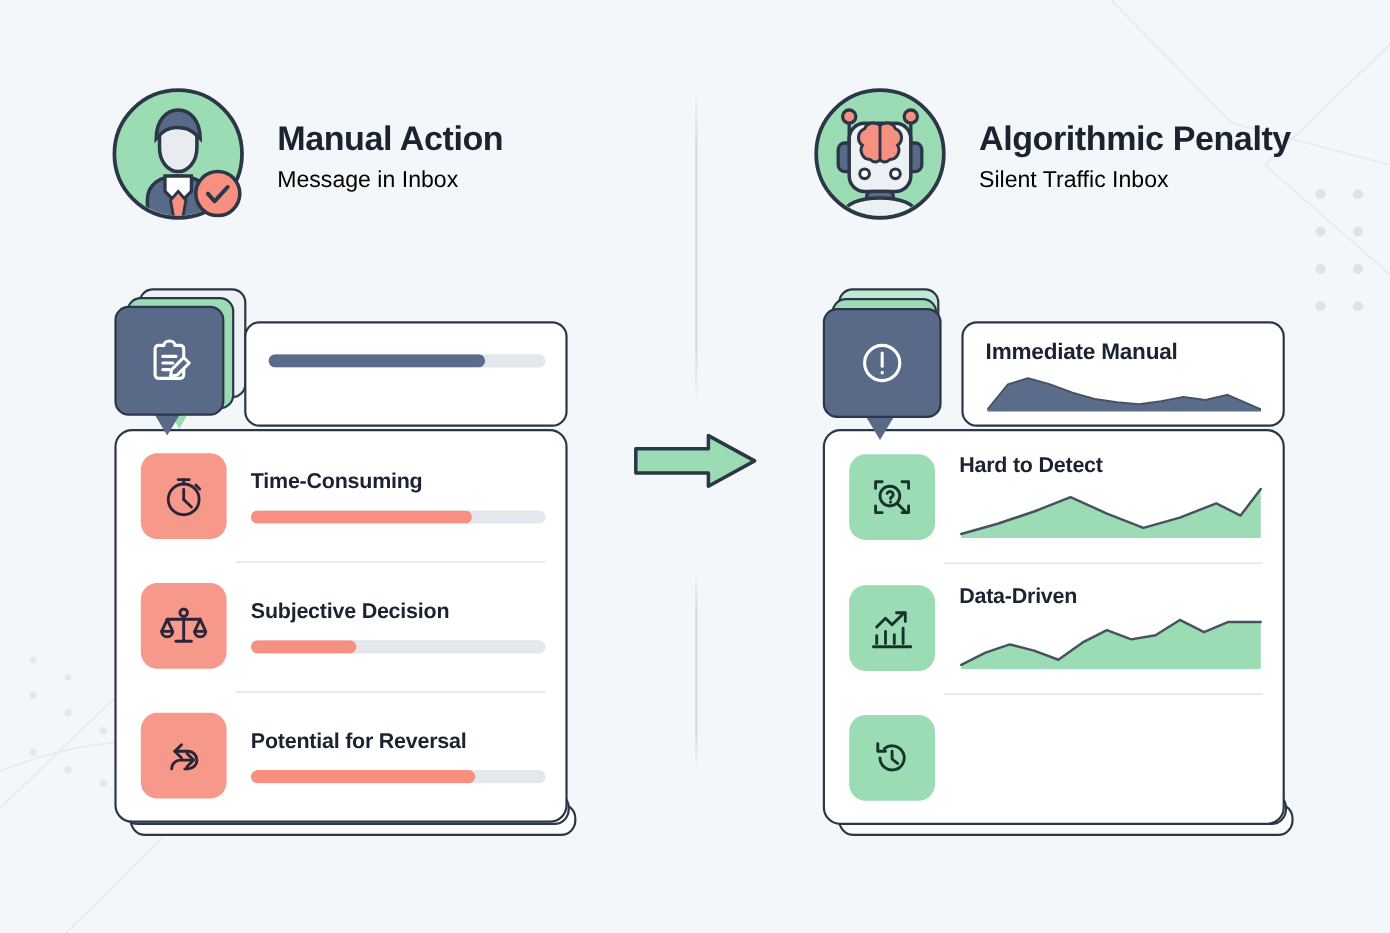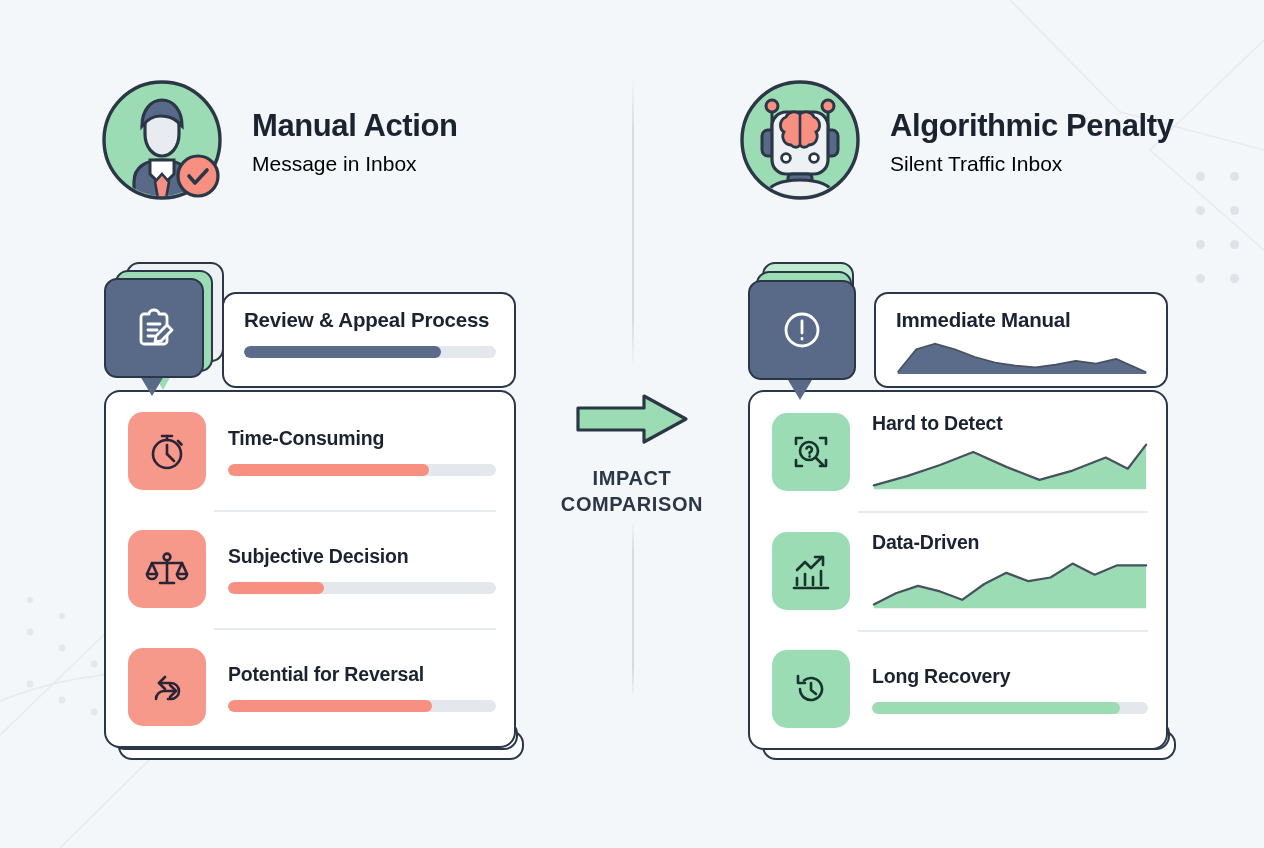--- a/index.html
+++ b/index.html
@@ -277,36 +277,31 @@
           <path d="M15 11 h5 a5 4 0 0 1 10 0 h5 a3 3 0 0 1 3 3 v24 a3 3 0 0 1 -3 3 H15 a3 3 0 0 1 -3-3 V14 a3 3 0 0 1 3-3 z"></path>
           <path d="M19 21 h12"></path>
             <path d="M19 27 h9"></path>
             <path d="M19 33 h6"></path>
           <path d="M38 22 l5 5 -11 11 -6 1 1-6 z" fill="#596A88"></path>
         </svg>
       </div>
     </div>
 
     <div class="head-card">
-      <div class="head-card-title">Review &amp; Appeal Process</div>
       <div class="track">
         <div class="fill" style="width:78%;background:#5B6B8A;"></div>
       </div>
     </div>
   </div>
 
   <div class="center">
     <div class="arrow-wrap">
       <svg width="116" height="56" viewBox="0 0 116 56">
         <path d="M4 16 H70 V4 L112 27 L70 50 V38 H4 Z" fill="#9BDCB4" stroke="#2B3647" stroke-width="3.2" stroke-linejoin="round"></path>
       </svg>
-    </div>
-    <div class="center-label">
-      <div>IMPACT</div>
-      <div>COMPARISON</div>
     </div>
   </div>
 
   <div class="panel right" style="height:510px;">
 
     <div class="stack-sheet" style="left:14px;right:-8px;top:468px;"></div>
     <div class="stack-sheet" style="left:7px;right:-2px;top:458px;"></div>
 
     <div class="body-card">
       <div class="row">
@@ -353,28 +348,20 @@
       </div>
 
       <div class="row">
         <div class="tile" style="background:#9BDCB4;">
           <svg width="46" height="46" viewBox="0 0 46 46" fill="none" stroke="#16332D" stroke-width="2.6" stroke-linecap="round" stroke-linejoin="round">
             <path d="M12 23 a11 11 0 1 0 4-8.5"></path>
             <path d="M10 10 v7 h7"></path>
             <path d="M23 17 v7 l5 4"></path>
           </svg>
         </div>
-        <div class="row-body">
-          <div class="row-label">Long Recovery</div>
-          <div class="row-meter">
-            <div class="track">
-                <div class="fill" style="width:90%;background:#9BDCB4;"></div>
-              </div>
-          </div>
-        </div>
       </div>
     </div>
 
     <div class="chip-stack">
       <div class="chip-layer chip-l3" style="left:14px;top:0;width:88px;height:90px;background:#BFEBD0;"></div>
       <div class="chip-layer chip-l2" style="left:8px;top:9px;width:92px;height:92px;background:#9BDCB4;"></div>
       <div class="chip-tail" style="left:34px;top:108px;"></div>
       <div class="chip-layer chip-main" style="left:0;top:18px;width:104px;height:96px;">
         <svg width="50" height="50" viewBox="0 0 50 50" fill="none" stroke="#FFFFFF" stroke-width="2.8" stroke-linecap="round">
           <circle cx="25" cy="25" r="16"></circle>

